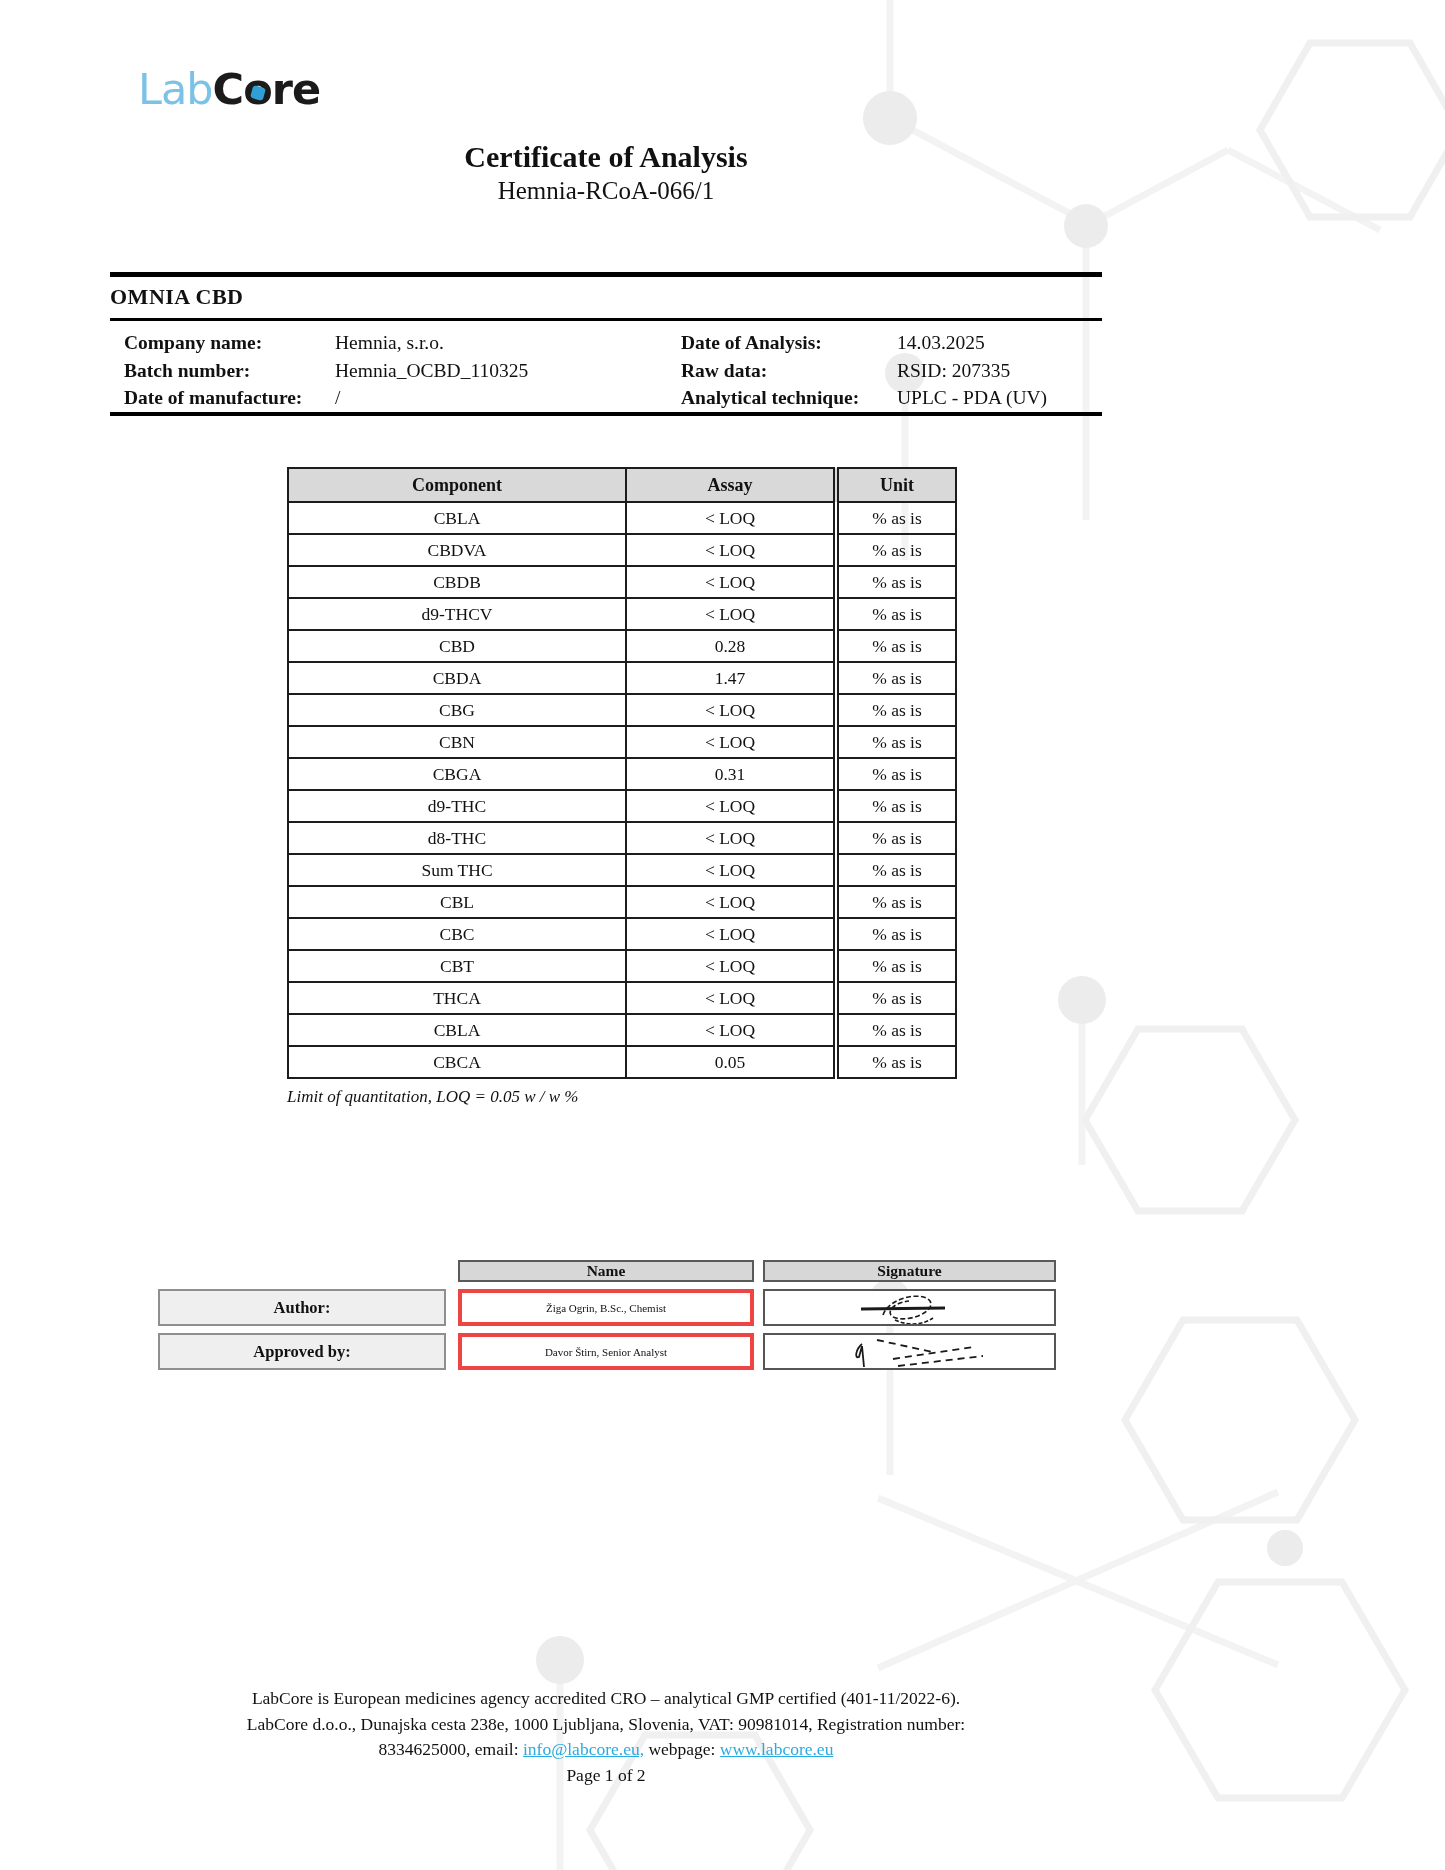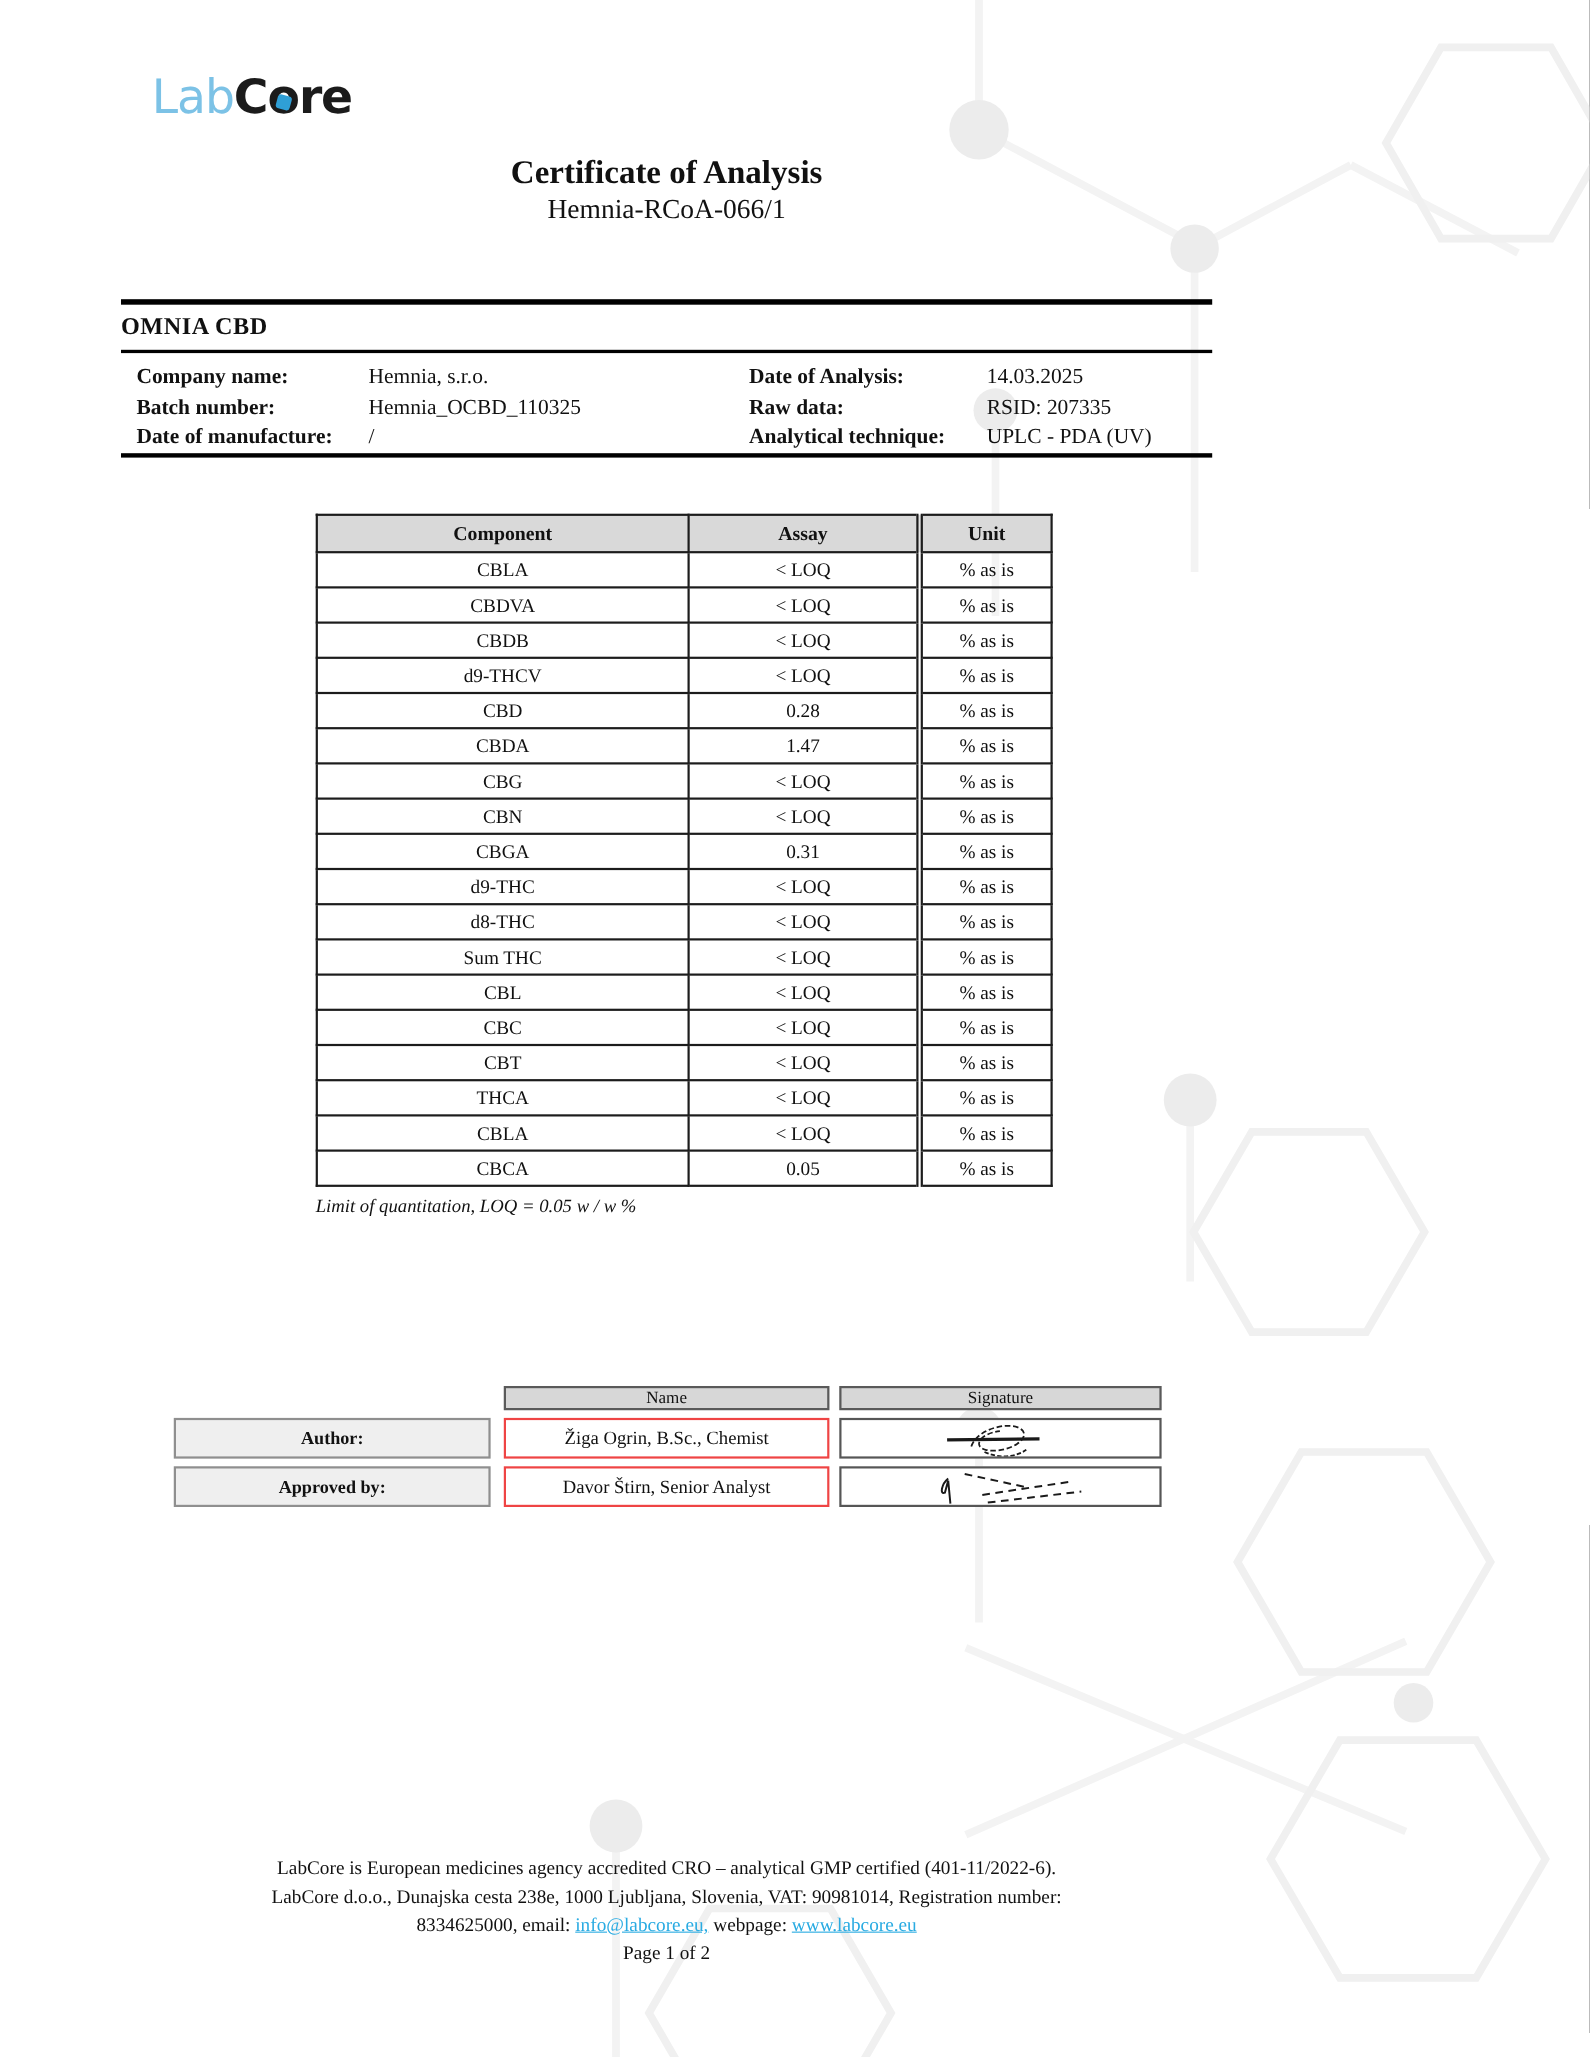--- a/index.html
+++ b/index.html
@@ -60,23 +60,23 @@
   table.assay td { height:32px; font-weight:400; }
   .col-component { width:338px; }
   .col-assay { width:210px;margin-top:24px; }
   .col-unit { width:120px; }
   table.assay th.col-unit, table.assay td.unit { border-left:6px double #1c1c1c;margin-left:34px; }
 
   .footnote { position:absolute; left:287px; top:1087px; font-size:17px; font-style:italic; }
 
   
   .sig-box { position:absolute; display:flex; align-items:center; justify-content:center; }
-  .sig-head { height:22px; top:1260px; background:#d7d7d7; border:2px solid #5a5a5a; font-weight:400; font-size:15.5px; }
+  .sig-head { height:22px; top:1260px; background:#d7d7d7; border:2px solid #5a5a5a; font-weight:700; font-size:15.5px; }
   .sig-label { background:#efefef; border:2px solid #8f8f8f; font-weight:700; font-size:16.5px; }
-  .sig-value { background:#fff; border:2px solid #ef4444; font-size:17px; }
+  .sig-value { background:#fff; border:4px solid #ef4444; font-size:11px; }
   .sig-sign  { background:#fff; border:2px solid #565656; }
   .c-label { left:158px; width:288px; }
   .c-name  { left:458px; width:296px; }
   .c-sign  { left:763px; width:293px; }
   .r1 { top:1289px; height:37px; }
   .r2 { top:1333px; height:37px; }
 
   
   .footer { position:absolute; left:110px; top:1686px; width:992px; text-align:center; font-size:17.5px; line-height:25.5px; }
   .footer a { color:var(--link-blue,#29abe2); text-decoration:underline; }

